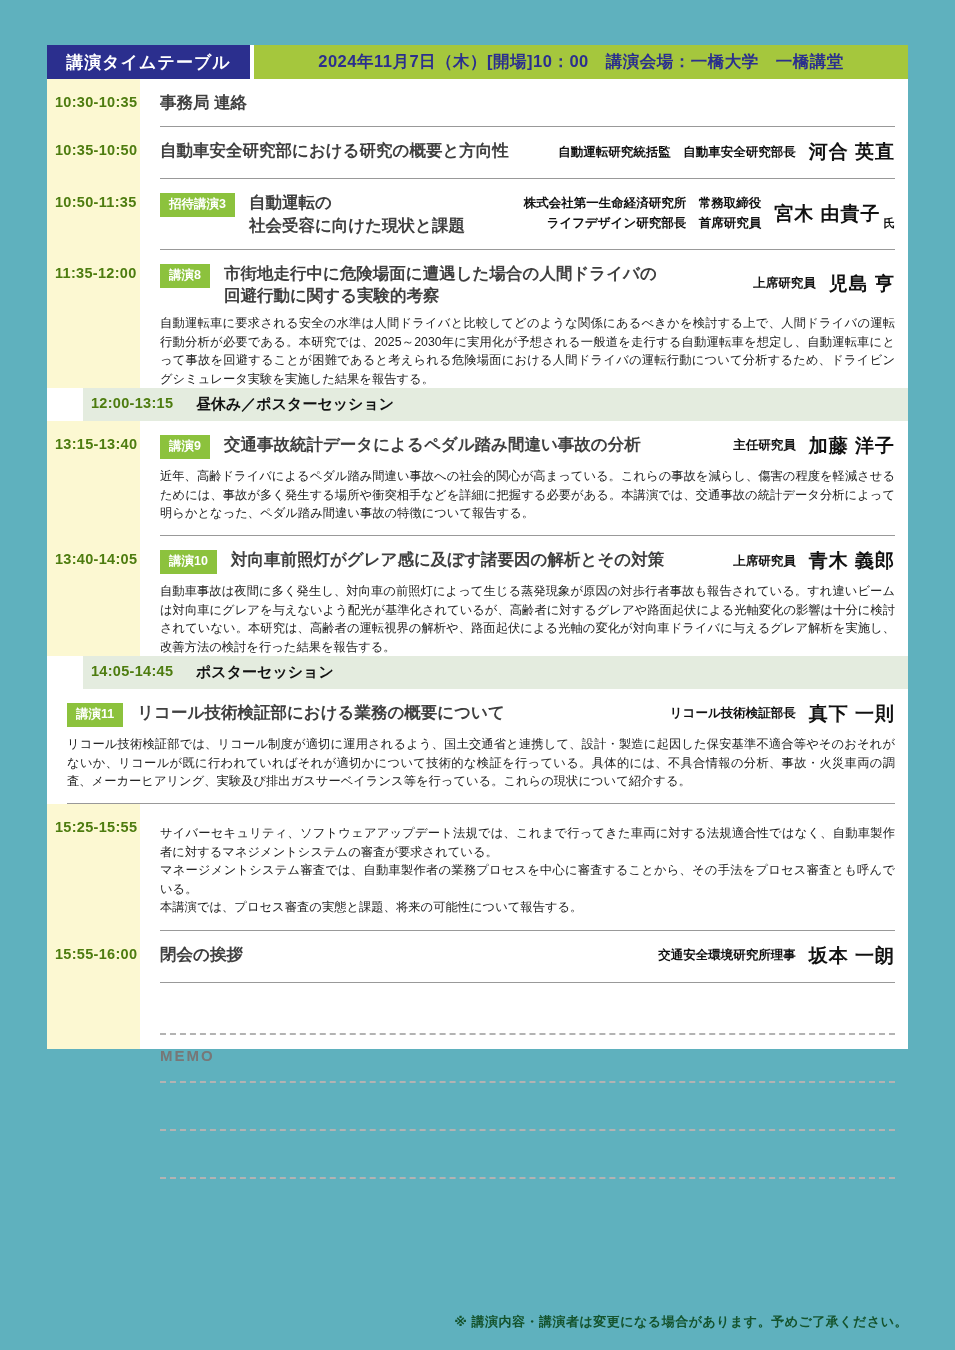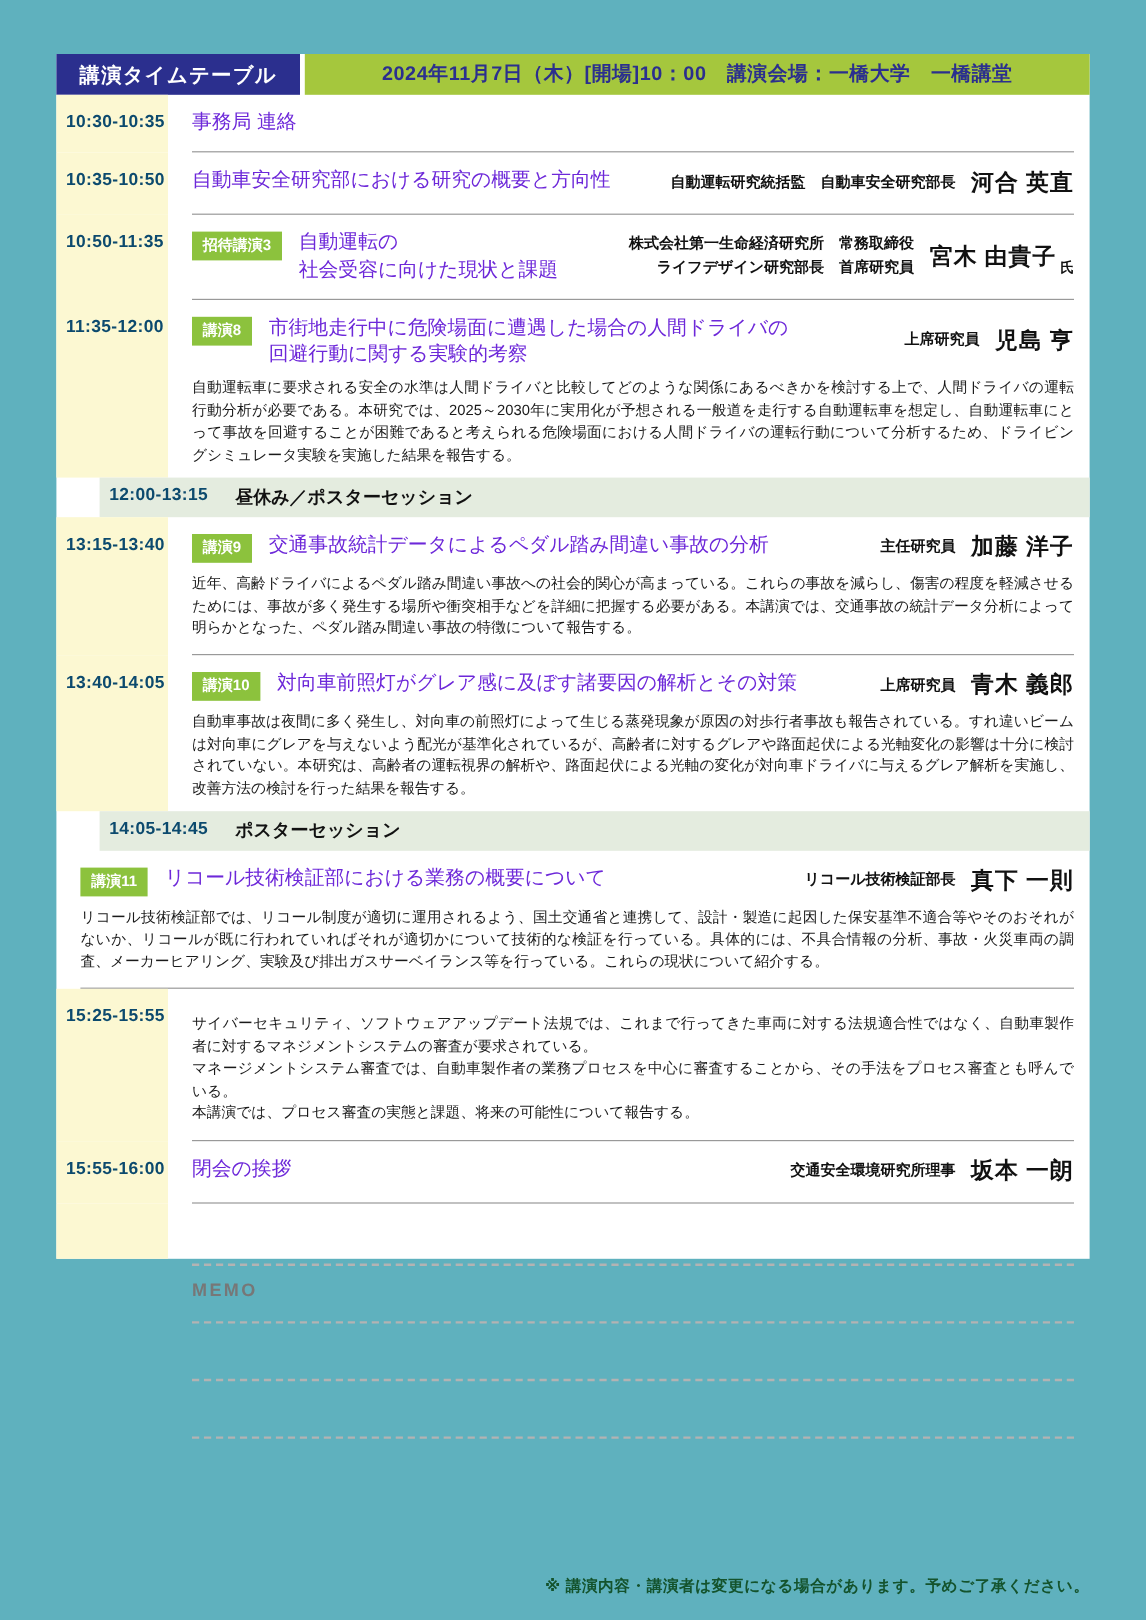--- a/index.html
+++ b/index.html
@@ -6,33 +6,33 @@
   body { font-family:"Liberation Sans","DejaVu Sans",sans-serif; }
   .page { position:relative; width:955px; height:1350px; background:#5fb1be; overflow:hidden; }
   .content { position:absolute; left:47px; top:45px; width:861px; height:1004px; background:#ffffff; display:flex; flex-direction:column; }
 
   .header-bar { display:flex; height:34px; flex:0 0 34px; }
   .hdr-title { width:203px; flex:0 0 203px; background:#2b2f8e; color:#ffffff; font-weight:bold; font-size:17px; display:flex; align-items:center; justify-content:center; letter-spacing:1px; }
   .hdr-info { flex:1; margin-left:4px; background:#a5c73d; color:#2b2f8e; font-weight:bold; font-size:16.5px; display:flex; align-items:center; justify-content:center; letter-spacing:0.5px; }
 
   .rows { flex:1; display:flex; flex-direction:column; }
   .row { display:flex; }
-  .time-cell { width:93px; flex:0 0 93px; background:#fcf8d2; padding:15px 0 0 8px; font-weight:bold; font-size:14.5px; color:#0c4a6e; letter-spacing:0.3px; }
+  .time-cell { width:93px; flex:0 0 93px; background:#fcf8d2; padding:15px 0 0 8px; font-weight:bold; font-size:14.5px; color:#4d7c0f; letter-spacing:0.3px; }
   .main { flex:1; padding:12px 13px 0 20px; min-width:0; }
 
   .head { display:flex; align-items:flex-start; }
   .badge { background:#8cc23d; color:#ffffff; font-size:12.5px; font-weight:bold; padding:3px 9px 4px; margin:2px 14px 0 0; white-space:nowrap; }
-  .title { color:#6d28d9; font-weight:normal; font-size:16.5px; line-height:1.35; white-space:pre-line; flex:1; }
-  .speaker { display:flex; align-items:center; margin-left:12px; white-space:nowrap; align-self:center;font-family:Liberation Serif, serif; }
+  .title { color:#404040; font-weight:bold; font-size:16.5px; line-height:1.35; white-space:pre-line; flex:1; }
+  .speaker { display:flex; align-items:center; margin-left:12px; white-space:nowrap; align-self:center; }
   .aff { font-size:12.5px; font-weight:bold; color:#111; text-align:right; white-space:pre-line; line-height:1.55; }
   .name { font-size:19px; font-weight:bold; color:#111; margin-left:13px; letter-spacing:1px; }
   .suffix { font-size:11.5px; font-weight:bold; color:#111; margin-left:3px; align-self:flex-end; padding-bottom:2px; }
   .desc { font-size:12.3px; line-height:1.5; color:#1a1a1a; margin-top:8px; white-space:pre-line; text-align:justify; }
   .sep { border-bottom:1.5px solid #999; margin-top:13px; }
-  .pad-b { padding-bottom:10px; }
+  .pad-b { }
 
   .row.band { background:#e4ecdf; height:33px; flex:0 0 33px;margin-left:36px; }
   .row.band .time-cell { background:transparent; padding-top:7px; }
   .row.band .main { padding-top:7px; }
   .band-title { font-weight:bold; font-size:15px; color:#111; }
 
   .memo-row { flex:1; display:flex; }
   .memo-main { flex:1; position:relative; margin:0 13px 0 20px;text-decoration:underline; }
   .dash { position:absolute; left:0; right:0; border-top:2px dashed #b3b3b3; }
   .memo-label { position:absolute; left:0; top:64px; color:#777; font-size:15px; font-weight:bold; letter-spacing:2px; }

